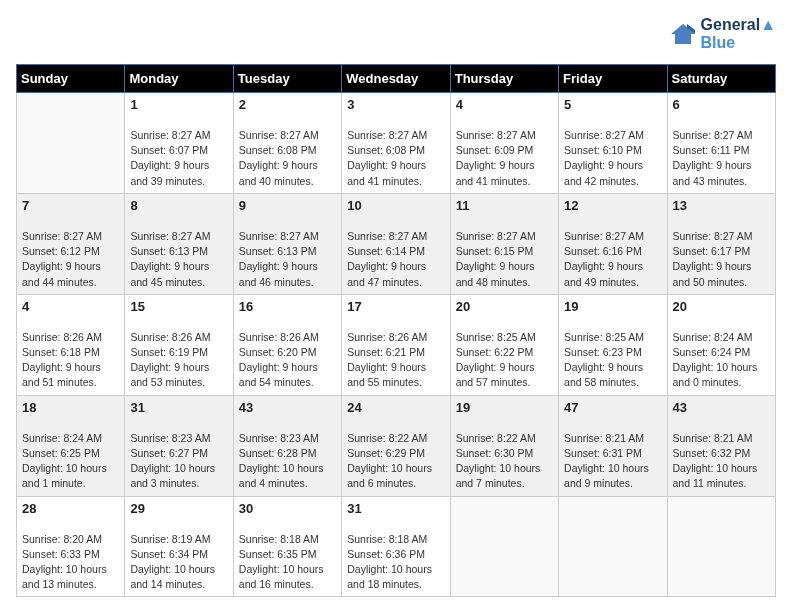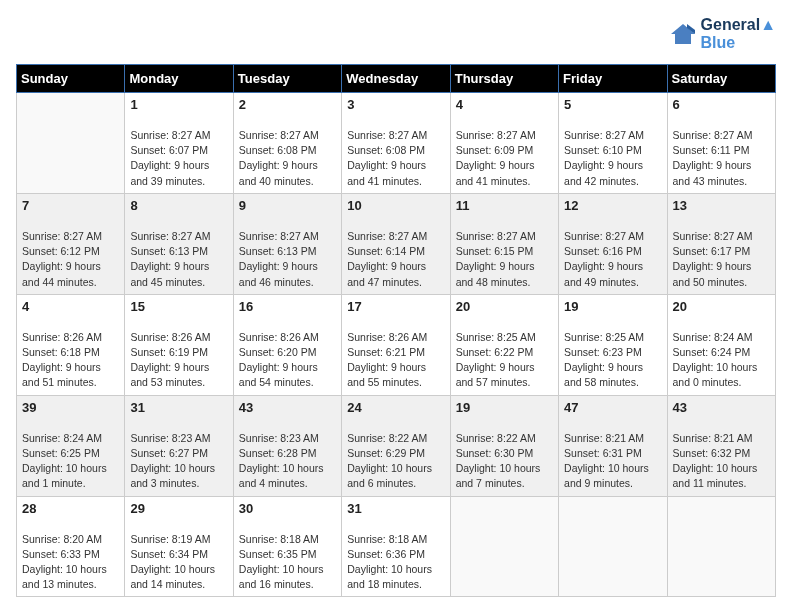--- a/index.html
+++ b/index.html
@@ -195,21 +195,21 @@
           <span class="day-num">19</span>
           <div class="day-info">Sunrise: 8:25 AM<br>Sunset: 6:23 PM<br>Daylight: 9 hours<br>and 58 minutes.</div>
         </td>
         <td>
           <span class="day-num">20</span>
           <div class="day-info">Sunrise: 8:24 AM<br>Sunset: 6:24 PM<br>Daylight: 10 hours<br>and 0 minutes.</div>
         </td>
       </tr>
       <tr class="row-shaded">
         <td>
-          <span class="day-num">39</span>
+          <span class="day-num">18</span>
           <div class="day-info">Sunrise: 8:24 AM<br>Sunset: 6:25 PM<br>Daylight: 10 hours<br>and 1 minute.</div>
         </td>
         <td>
           <span class="day-num">31</span>
           <div class="day-info">Sunrise: 8:23 AM<br>Sunset: 6:27 PM<br>Daylight: 10 hours<br>and 3 minutes.</div>
         </td>
         <td>
           <span class="day-num">43</span>
           <div class="day-info">Sunrise: 8:23 AM<br>Sunset: 6:28 PM<br>Daylight: 10 hours<br>and 4 minutes.</div>
         </td>

